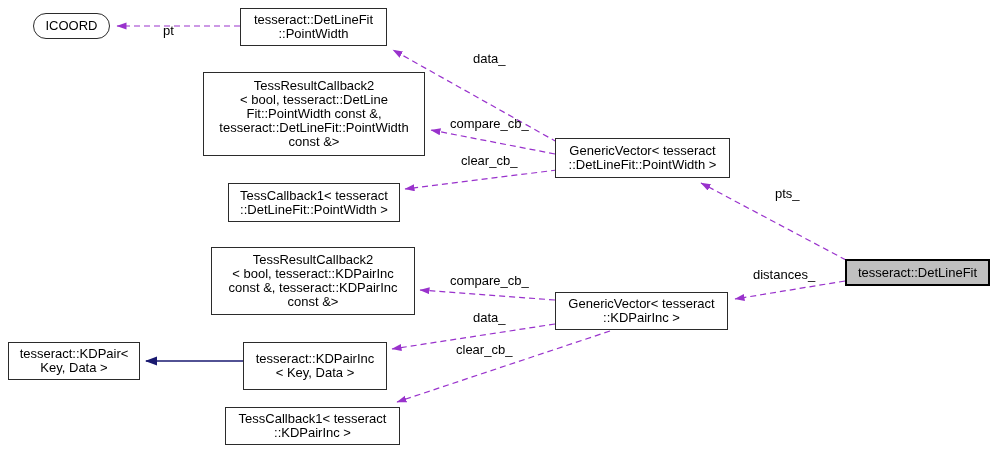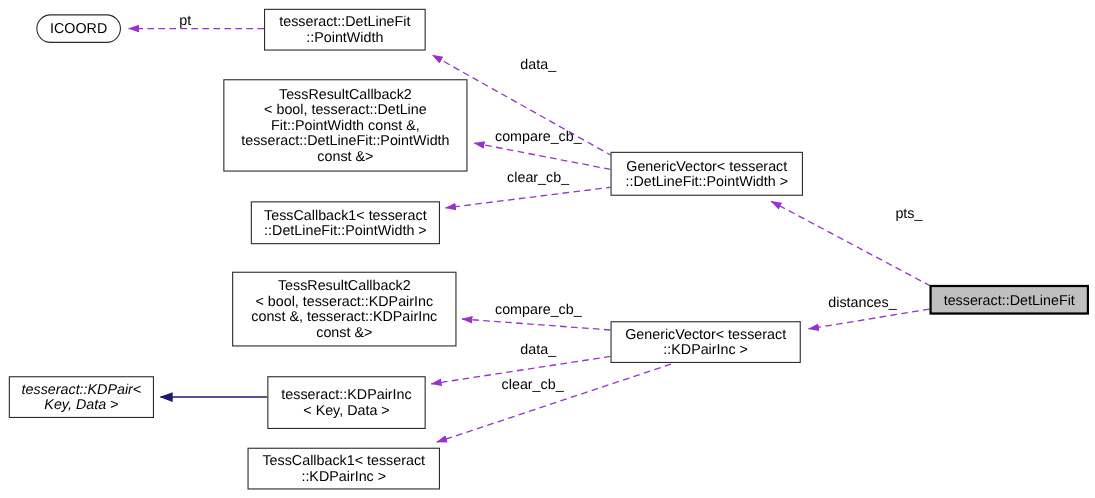--- a/index.html
+++ b/index.html
@@ -99,38 +99,38 @@
   <div class="node main" style="left:845px; top:259px; width:145px; height:27px;">tesseract::DetLineFit</div>
 
   <div class="node" style="left:211px; top:247px; width:204px; height:68px;">TessResultCallback2
 &lt; bool, tesseract::KDPairInc
 const &amp;, tesseract::KDPairInc
 const &amp;&gt;</div>
 
   <div class="node" style="left:555px; top:292px; width:173px; height:38px;">GenericVector&lt; tesseract
 ::KDPairInc &gt;</div>
 
-  <div class="node" style="left:8px; top:342px; width:132px; height:38px;font-style:italic;">tesseract::KDPair&lt;
+  <div class="node" style="left:8px; top:342px; width:132px; height:38px;">tesseract::KDPair&lt;
 Key, Data &gt;</div>
 
   <div class="node" style="left:243px; top:342px; width:144px; height:48px;">tesseract::KDPairInc
 &lt; Key, Data &gt;</div>
 
   <div class="node" style="left:225px; top:407px; width:175px; height:38px;">TessCallback1&lt; tesseract
 ::KDPairInc &gt;</div>
 
-  <span class="edge-label" style="left:163px; top:12px;">pt</span>
+  <span class="edge-label" style="left:163px; top:24px;">pt</span>
 
   <span class="edge-label" style="left:473px; top:52px;">data_</span>
 
   <span class="edge-label" style="left:450px; top:117px;">compare_cb_</span>
 
   <span class="edge-label" style="left:461px; top:154px;">clear_cb_</span>
 
-  <span class="edge-label" style="left:814px; top:187px;">pts_</span>
+  <span class="edge-label" style="left:775px; top:187px;">pts_</span>
 
   <span class="edge-label" style="left:753px; top:268px;text-align:center;">distances_</span>
 
   <span class="edge-label" style="left:450px; top:274px;">compare_cb_</span>
 
   <span class="edge-label" style="left:473px; top:311px;">data_</span>
 
   <span class="edge-label" style="left:456px; top:343px;">clear_cb_</span>
 
 </div>

